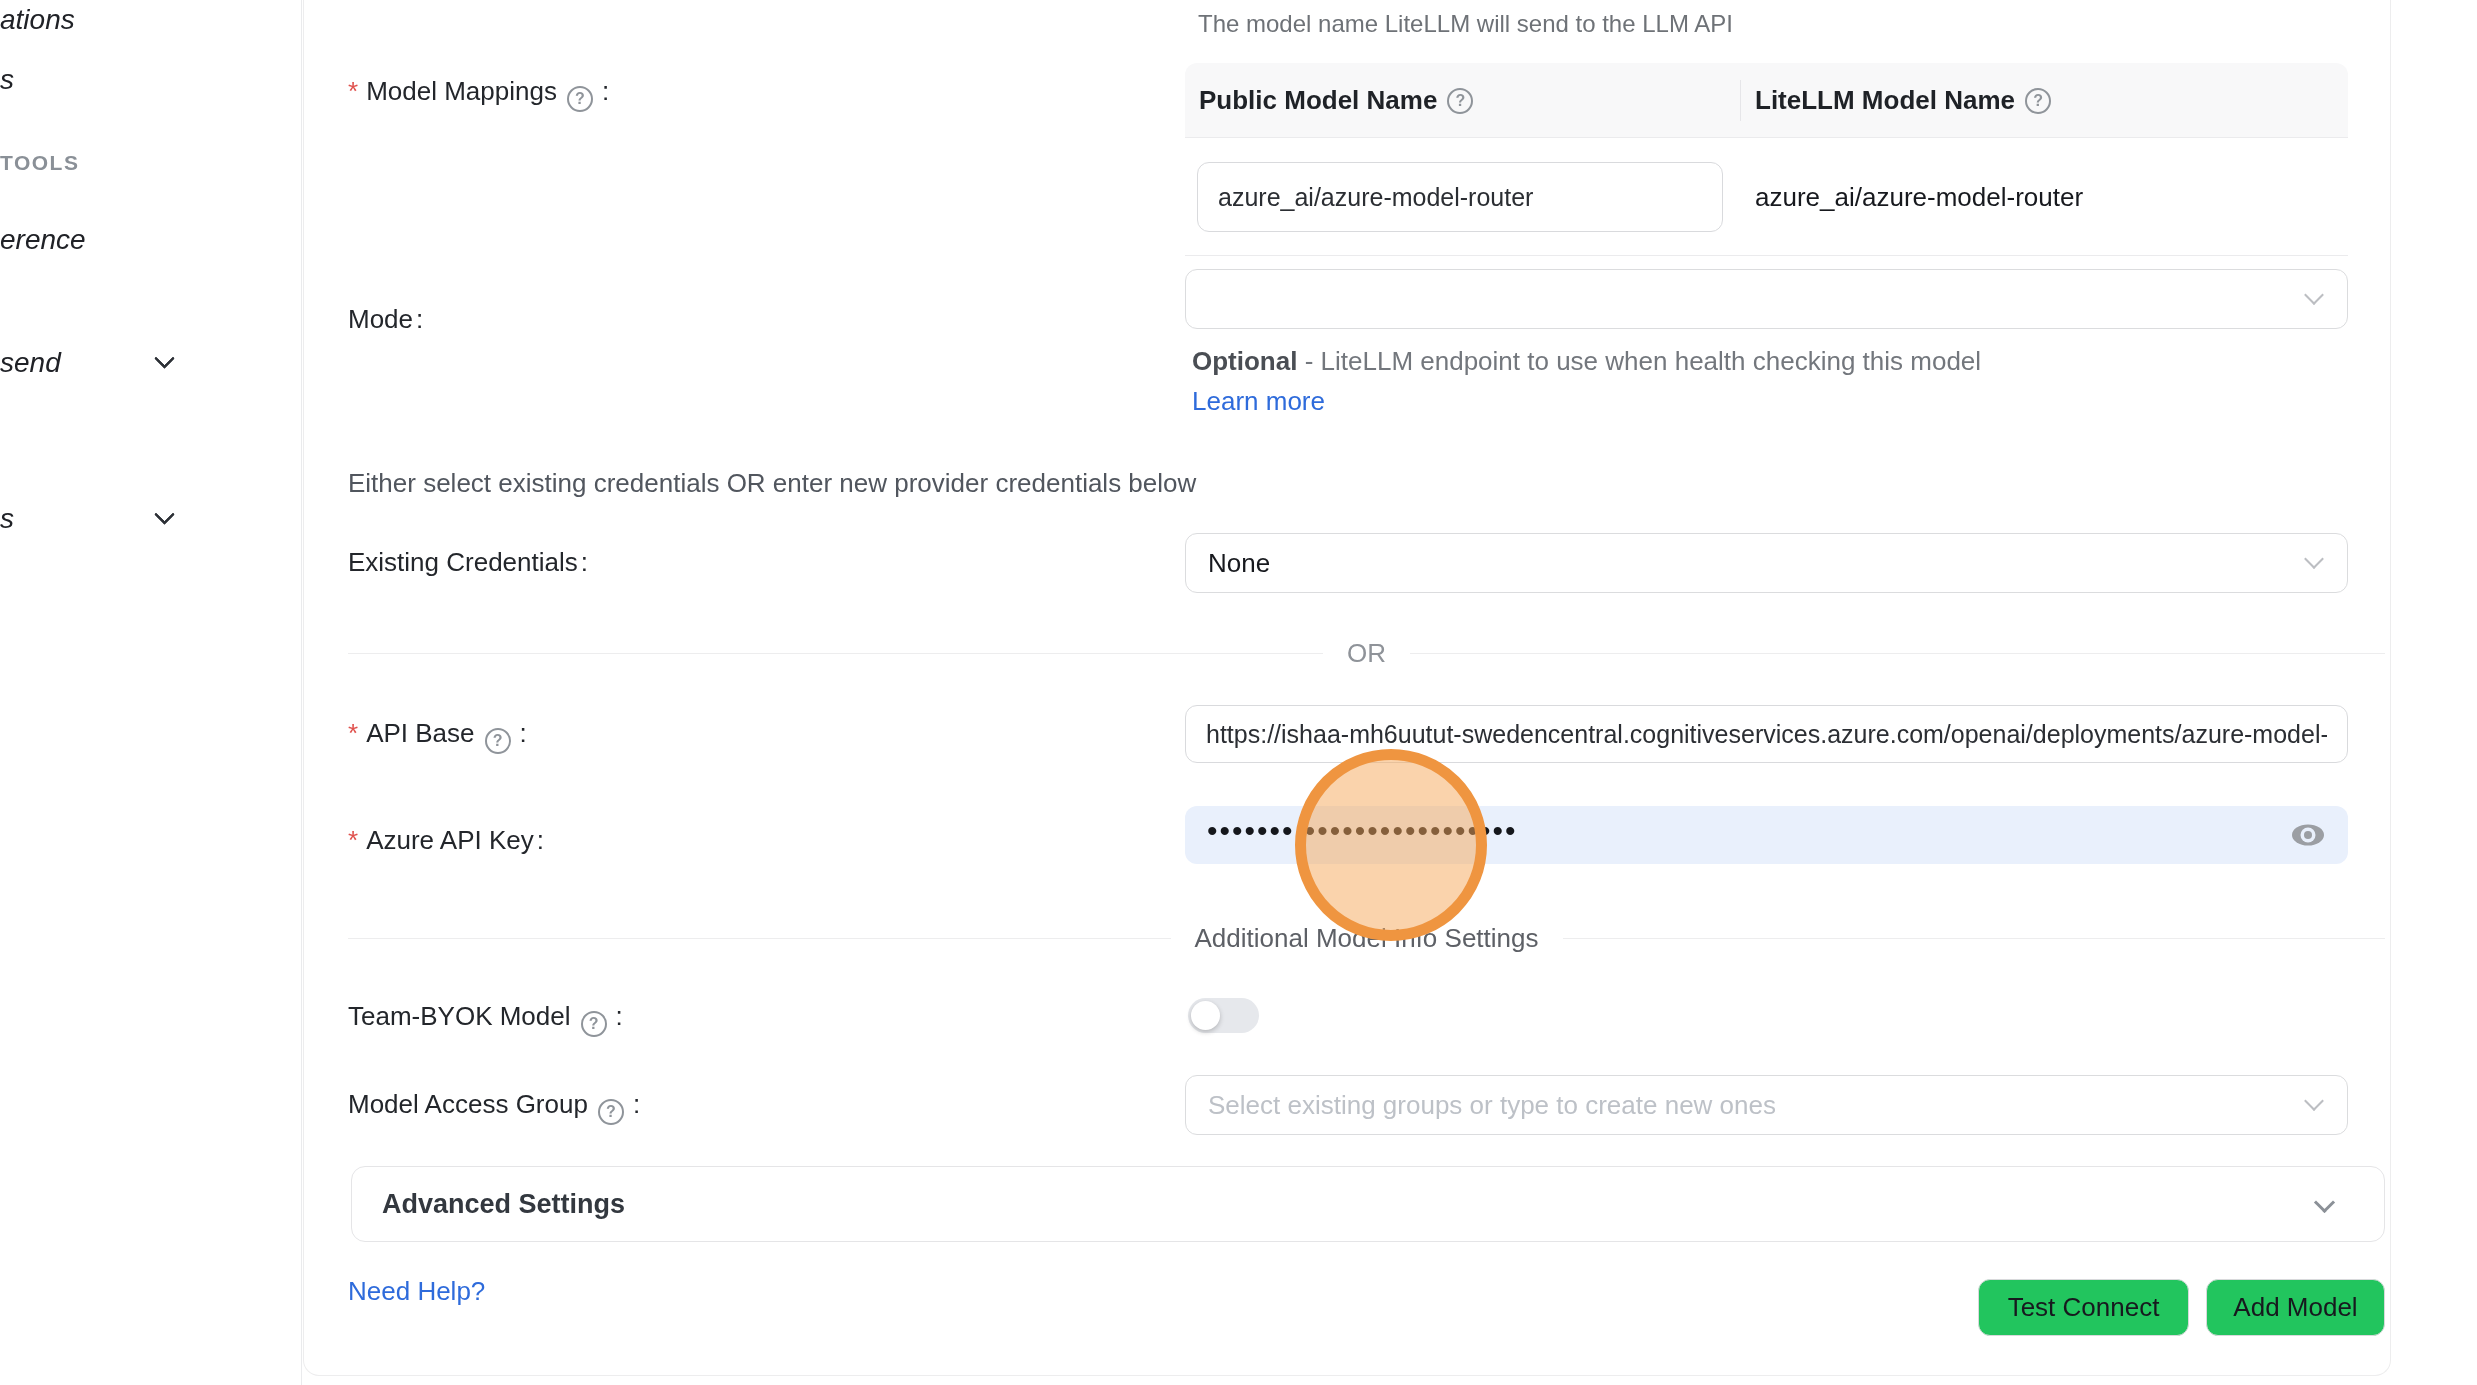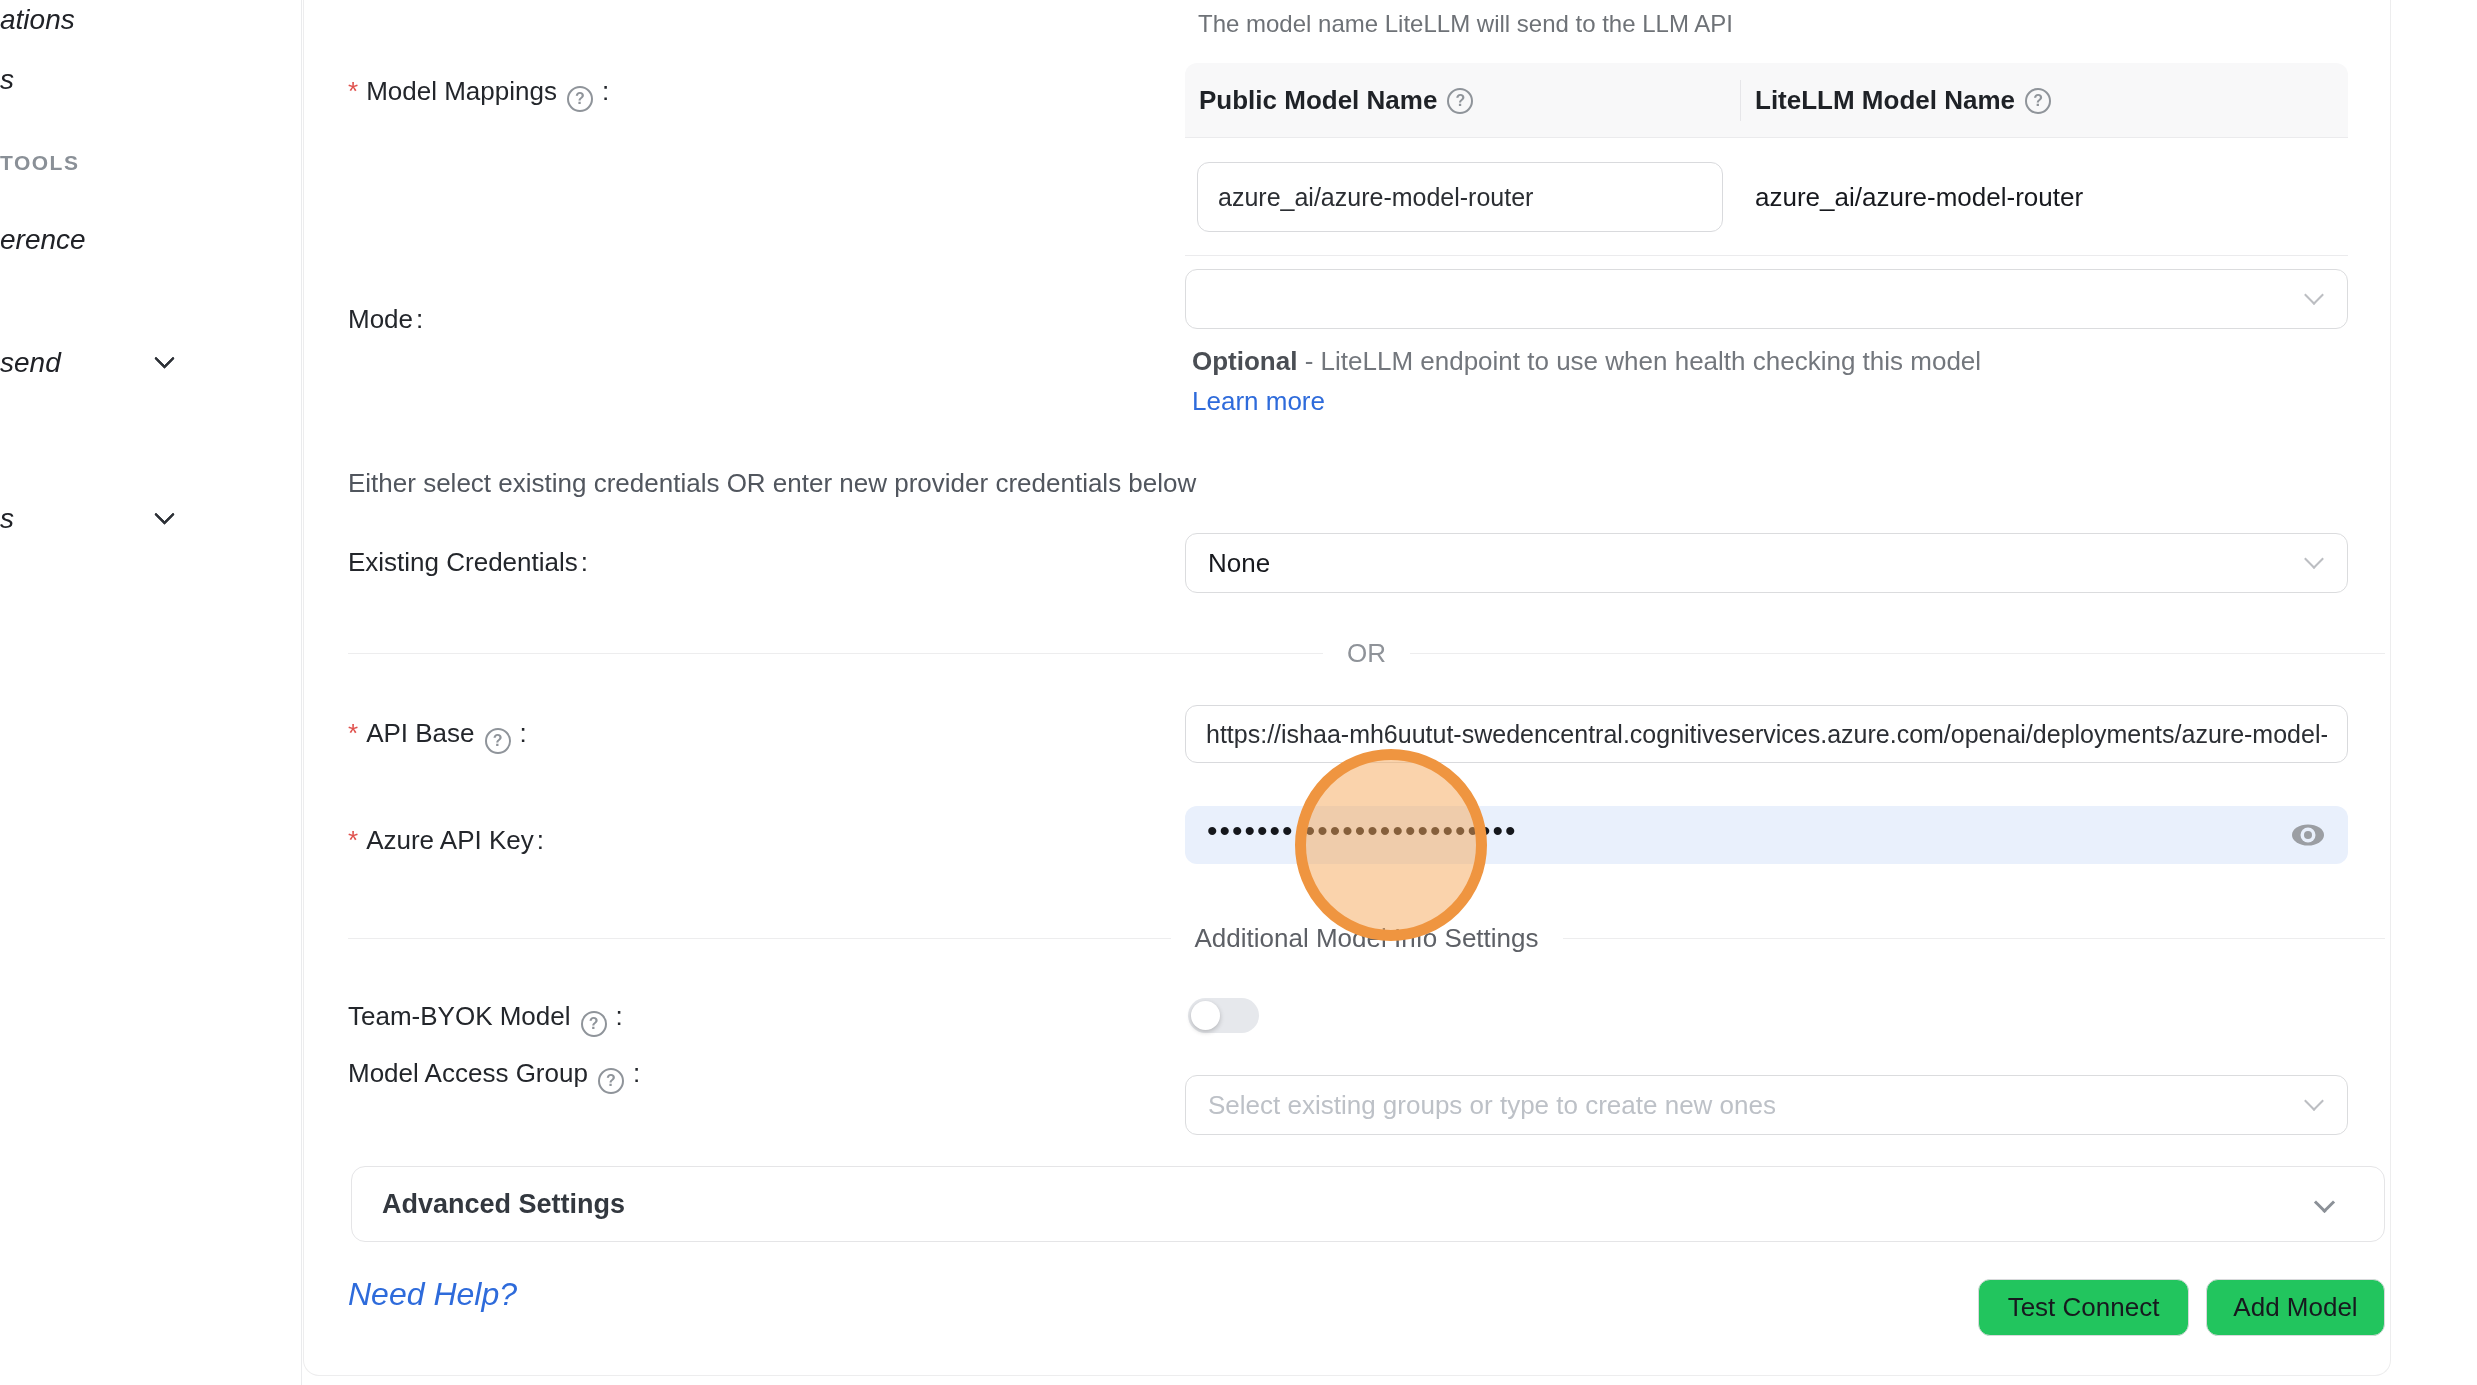--- a/index.html
+++ b/index.html
@@ -156,28 +156,28 @@
   <div class="line"></div>
 </div>
 
 <div class="label" style="left:348px; top:1001px;">
   <span>Team-BYOK Model</span><span class="qicon">?</span><span class="colon">:</span>
 </div>
 <div id="byok-toggle" class="abs">
   <div id="byok-knob"></div>
 </div>
 
-<div class="label" style="left:348px; top:1058px;">
+<div class="label" style="left:348px; top:1089px;">
   <span>Model Access Group</span><span class="qicon">?</span><span class="colon">:</span>
 </div>
 <div class="select" style="left:1185px; top:1075px; width:1163px; height:60px;">
   <span class="placeholder">Select existing groups or type to create new ones</span>
   <span class="chev-down"></span>
 </div>
 
 <div id="adv-panel" class="abs">
   <span class="title">Advanced Settings</span>
   <span id="adv-chev"></span>
 </div>
 
-<a class="abs link" href="#" style="left:348px; top:1276px; font-size:32px;font-style:italic;">Need Help?</a>
+<a class="abs link" href="#" style="left:348px; top:1276px; font-size:26px;">Need Help?</a>
 <div class="btn" style="left:1978px; top:1279px; width:211px; height:57px;">Test Connect</div>
 <div class="btn" style="left:2206px; top:1279px; width:179px; height:57px;">Add Model</div>
 
 </body></html>

